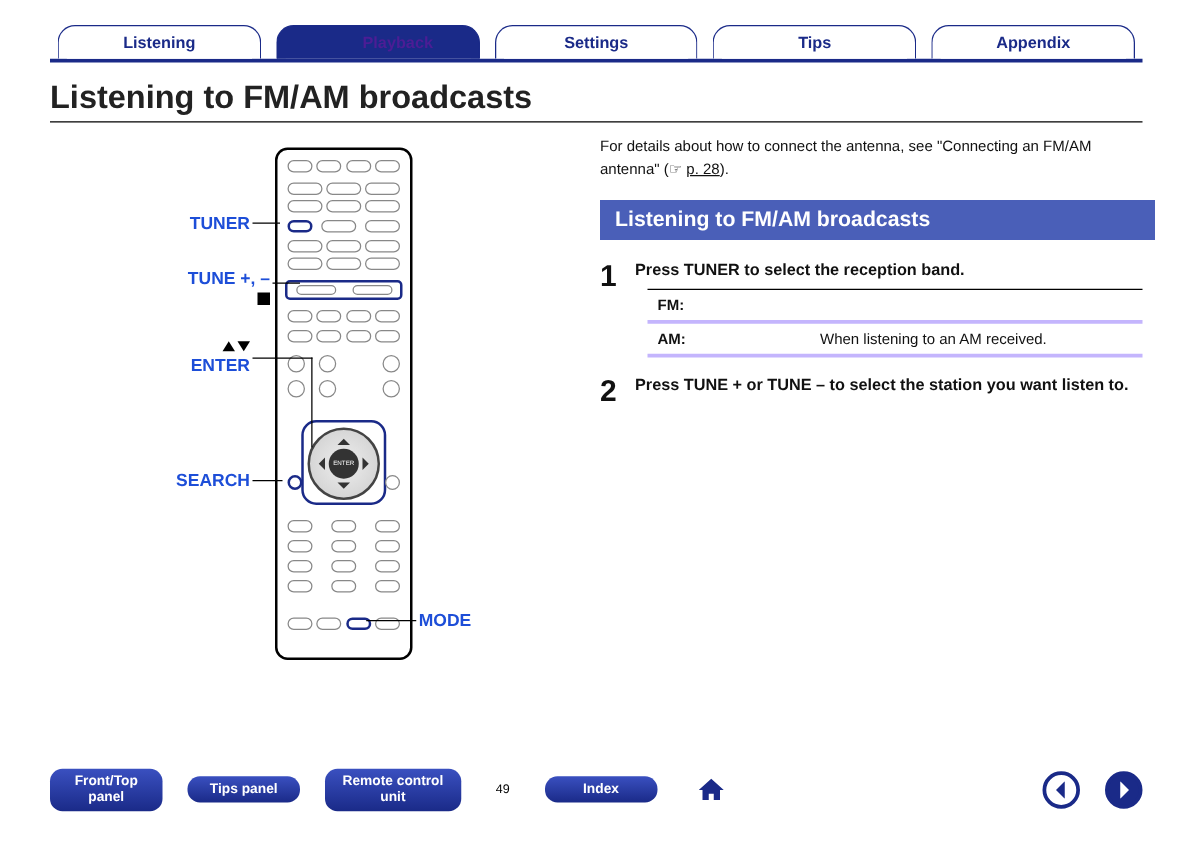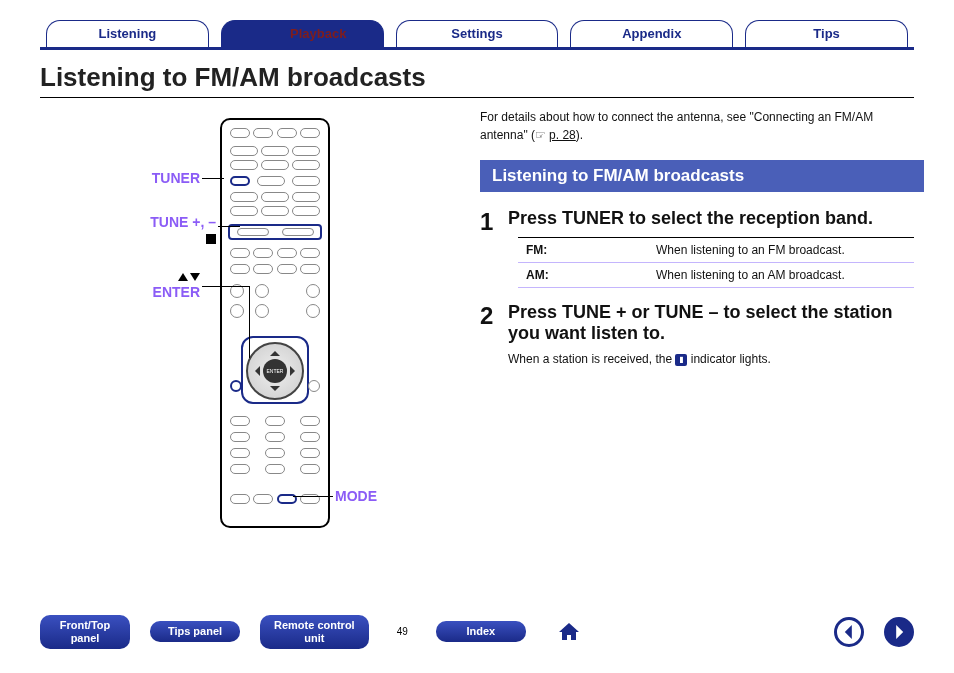--- a/index.html
+++ b/index.html
@@ -31,21 +31,21 @@
   .tab::before {
     content: "";
     position: absolute;
     left: 6px; right: 6px; top: 0; bottom: 0;
     border: 1px solid #1a2a88;
     border-bottom: none;
     border-radius: 14px 14px 0 0;
     background: #fff;
   }
   .tab.active::before { background: #1a2a88; }
-  .tab.active span { color: #7f1d1d; padding-left: 32px; }
+  .tab.active span { color: #4c1d95; padding-left: 32px; }
   .tab span { position: relative; z-index: 1; }
   
   .page-title {
     margin: 12px 40px 0 40px;
     font-size: 26px;
     font-weight: bold;
     color: #222;
     border-bottom: 1px solid #000;
     padding-bottom: 4px;
   }
@@ -95,21 +95,21 @@
   }
   .pill { width: 20px; height: 10px; border-radius: 5px; }
   .circle { width: 14px; height: 14px; border-radius: 50%; }
   .wide { width: 28px; height: 10px; border-radius: 5px; }
   .hl { border: 2px solid #1a2a88 !important; background: #fff; }
   
   .callout {
     position: absolute;
     font-size: 14px;
     font-weight: bold;
-    color: #8b5cf6;
+    color: #1d4ed8;
     text-align: right;
   }
   .callout .line {
     position: absolute;
     height: 1px;
     background: #000;
   }
   
   .intro {
     font-size: 12px;
@@ -131,30 +131,30 @@
   }
   .step-num {
     font-size: 24px;
     font-weight: bold;
     width: 28px;
     flex-shrink: 0;
   }
   .step-body { flex: 1; }
   .step-title {
     font-weight: bold;
-    font-size: 18px;
+    font-size: 13px;
     margin-bottom: 8px;
   }
   .band-table {
     border-top: 1px solid #000;
     margin: 4px 10px 0 10px;
   }
   .band-row {
     display: flex;
-    border-bottom: 1px solid #c4b5fd;
+    border-bottom: 3px solid #c4b5fd;
     padding: 5px 8px;
     font-size: 12px;
   }
   .band-row .bk { width: 130px; font-weight: bold; }
   .step-note {
     font-size: 12px;
     margin-top: 6px;
   }
   .indicator {
     display: inline-block;
@@ -268,22 +268,22 @@
   .dpad .al { top: 50%; left: 4px; transform: translateY(-50%); border-right-color: #333; }
   .dpad .ar { top: 50%; right: 4px; transform: translateY(-50%); border-left-color: #333; }
 </style>
 </head>
 <body>
 
 <div class="tabs">
   <div class="tab"><span>Listening</span></div>
   <div class="tab active"><span>Playback</span></div>
   <div class="tab"><span>Settings</span></div>
+  <div class="tab"><span>Tips</span></div>
   <div class="tab"><span>Appendix</span></div>
-  <div class="tab"><span>Tips</span></div>
 </div>
 
 <h1 class="page-title">Listening to FM/AM broadcasts</h1>
 
 <div class="content">
 
   <div class="left-col">
 
     <div class="remote">
 
@@ -407,57 +407,57 @@
       <span>TUNE +, –</span><br>
       <span class="sq"></span>
       <div class="line" style="left:172px; top:12px; width:22px;"></div>
     </div>
     <div class="callout" style="left:0; top:160px; width:170px;">
       <span class="tri-up"></span><span class="tri-down"></span><br>
       <span>ENTER</span>
       <div class="line" style="left:172px; top:18px; width:48px;"></div>
       <div class="line" style="left:219px; top:18px; width:1px; height:72px;"></div>
     </div>
+    <div class="callout" style="left:0; top:268px; width:170px;">
+      <span>SEARCH</span>
+      <div class="line" style="left:172px; top:8px; width:24px;"></div>
+    </div>
     <div class="callout" style="left:305px; top:380px; width:80px; text-align:left;">
       <span>MODE</span>
       <div class="line" style="right:82px; top:8px; width:40px;"></div>
     </div>
   </div>
 
   <div class="right-col">
     <p class="intro">
       <span>For details about how to connect the antenna, see "Connecting an FM/AM antenna" (</span><span>☞</span>&nbsp;<span class="link">p. 28</span><span>).</span>
     </p>
 
     <div class="section-bar">Listening to FM/AM broadcasts</div>
 
     <div class="step">
       <div class="step-num">1</div>
       <div class="step-body">
         <div class="step-title">Press TUNER to select the reception band.</div>
         <div class="band-table">
           <div class="band-row">
             <div class="bk">FM:</div>
-            <div>When listening to an FM broadcast.</div>
           </div>
           <div class="band-row">
             <div class="bk">AM:</div>
-            <div>When listening to an AM broadcast.</div>
+            <div>When listening to an AM received.</div>
           </div>
         </div>
       </div>
     </div>
 
     <div class="step">
       <div class="step-num">2</div>
       <div class="step-body">
         <div class="step-title">Press TUNE + or TUNE – to select the station you want listen to.</div>
-        <div class="step-note">
-          <span>When a station is received, the </span><span class="indicator">▮</span><span> indicator lights.</span>
-        </div>
       </div>
     </div>
   </div>
 </div>
 
 <div class="bottom">
   <div class="bbtn" style="white-space:pre-line;">Front/Top
 panel</div>
   <div class="bbtn">Tips panel</div>
   <div class="bbtn" style="white-space:pre-line;">Remote control

